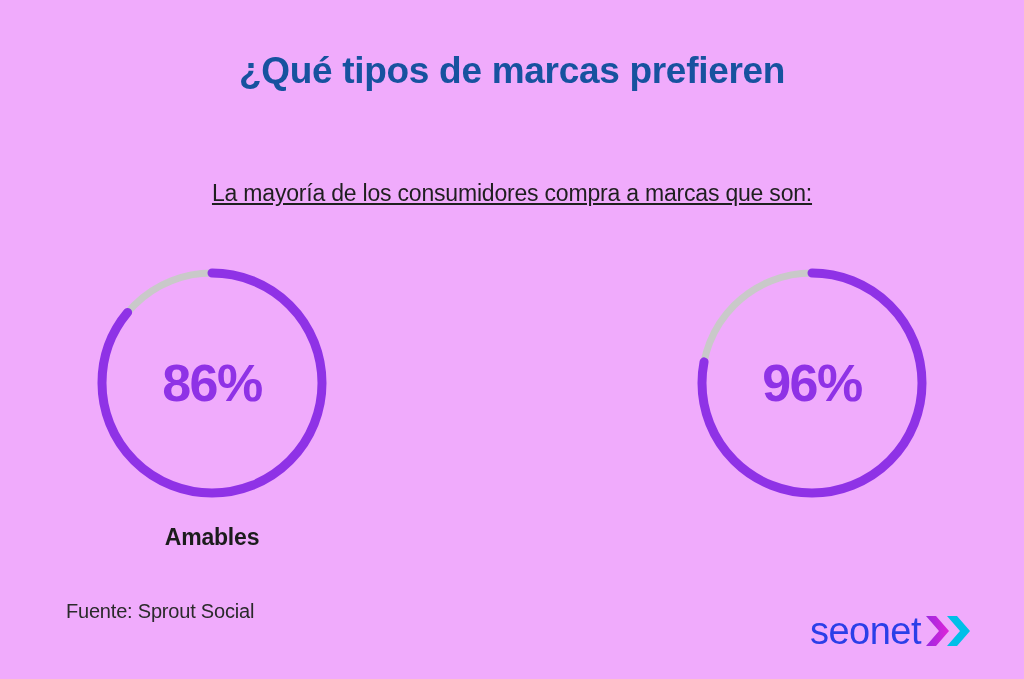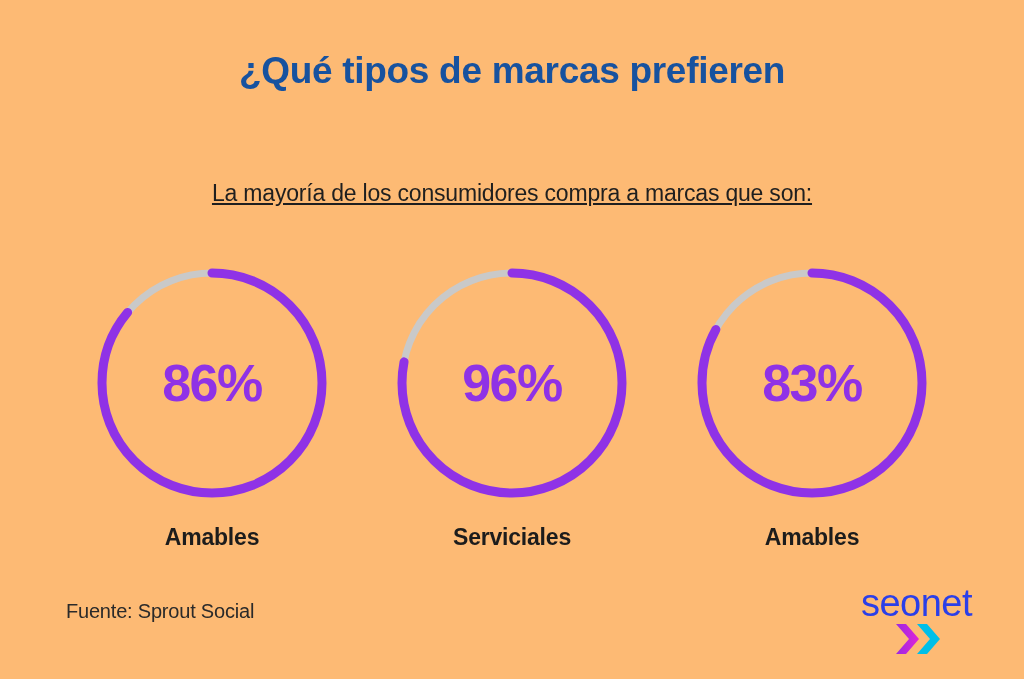--- a/index.html
+++ b/index.html
@@ -10,21 +10,21 @@
     width: 1024px;
     height: 679px;
     background: #f4f4f4;
     font-family: "Liberation Sans", sans-serif;
     overflow: hidden;
   }
   .canvas {
     position: relative;
     width: 1024px;
     height: 679px;
-    background: #fdba74;
+    background: #f0abfc;
   }
 
   
   .title {
     position: absolute;
     left: 0;
     top: 48px;
     width: 1024px;
     text-align: center;
     color: #17529f;
@@ -105,23 +105,23 @@
     left: 66px;
     top: 600px;
     color: #2a2a2a;
     font-size: 20px;
     font-weight: normal;
     letter-spacing: -0.2px;
   }
   .logo {
     position: absolute;
     right: 52px;
-    top: 584px;
+    top: 612px;
     display: flex;
-    flex-direction: column;
+    flex-direction: row;
     align-items: center;
     justify-content: flex-end;
   }
   .logo-word {
     color: #2b3fe8;
     font-size: 38px;
     font-weight: normal;
     letter-spacing: -0.5px;
     line-height: 38px;
   }
@@ -155,33 +155,22 @@
     </div>
 
     <div class="donut-group">
       <div class="donut-wrap">
         <svg class="donut-svg" viewBox="0 0 232 250">
           <circle cx="116" cy="125" r="110" fill="none" stroke="#c9c9c9" stroke-width="7" stroke-linecap="round"></circle>
           <circle class="donut-arc" cx="116" cy="125" r="110" fill="none" stroke="#8f32e6" stroke-width="9" stroke-linecap="round" transform="rotate(-90 116 125)" stroke-dasharray="539.0972993560085 691.1503837897545"></circle>
         </svg>
         <div class="donut-value">96%</div>
       </div>
-      <div class="donut-label">Serviciales</div>
     </div>
 
-    <div class="donut-group">
-      <div class="donut-wrap">
-        <svg class="donut-svg" viewBox="0 0 232 250">
-          <circle cx="116" cy="125" r="110" fill="none" stroke="#c9c9c9" stroke-width="7" stroke-linecap="round"></circle>
-          <circle class="donut-arc" cx="116" cy="125" r="110" fill="none" stroke="#8f32e6" stroke-width="9" stroke-linecap="round" transform="rotate(-90 116 125)" stroke-dasharray="573.6548185454963 691.1503837897545"></circle>
-        </svg>
-        <div class="donut-value">83%</div>
-      </div>
-      <div class="donut-label">Amables</div>
-    </div>
 
   </div>
 
   <div class="source">Fuente: Sprout Social</div>
 
   <div class="logo">
     <span class="logo-word">seonet</span>
     <svg class="logo-mark" width="46" height="34" viewBox="0 0 46 34">
       <defs>
         <linearGradient id="chevGrad" x1="0" y1="0" x2="1" y2="0">

